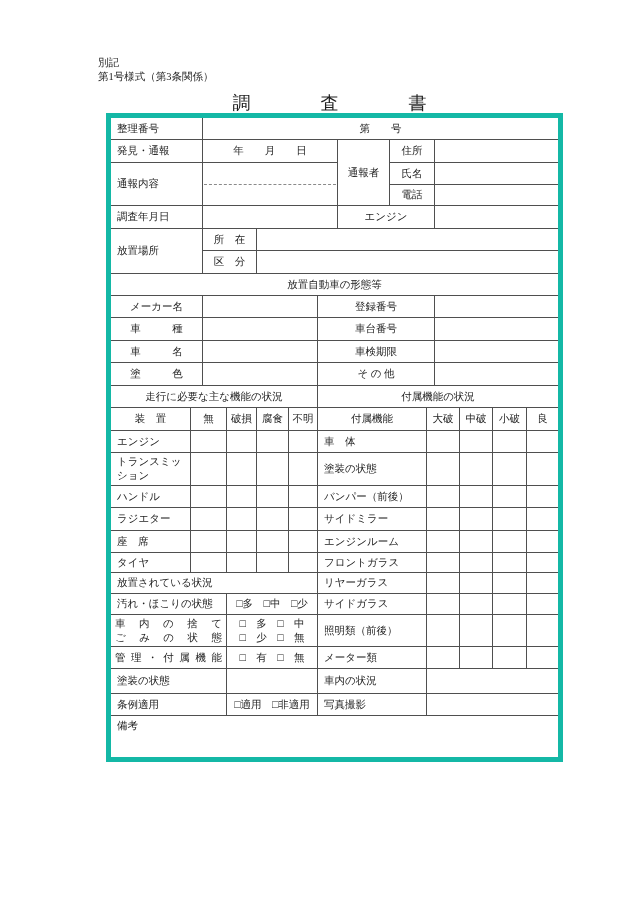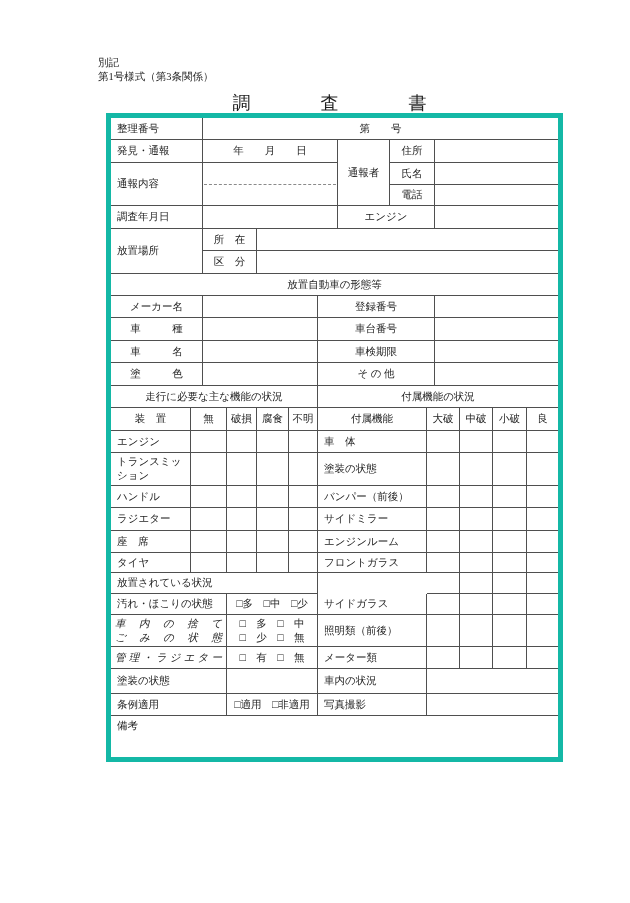--- a/index.html
+++ b/index.html
@@ -26,21 +26,21 @@
     border-right:1px solid #4f4f4f; border-bottom:1px solid #4f4f4f;
     display:flex; align-items:center; padding:1px 4px; overflow:hidden;
   }
   .lab { justify-content:flex-start; padding-left:6px; }
   .cen { justify-content:center; padding-left:1px; padding-right:1px; text-align:center; }
   .nr { border-right:none; }
   .nb { border-bottom:none; }
   .rel { position:relative; }
   .dotline { position:absolute; left:1px; right:1px; top:21px; border-top:1px dashed #8a8a8a; }
   .col2 { flex-direction:column; justify-content:center; align-items:stretch; gap:1px; }
-  .jt { width:100%; text-align:justify; text-align-last:justify;font-style:italic; }
+  .jt { width:100%; text-align:justify; text-align-last:justify; }
   .ct { width:100%; text-align:center; }
   .tl { align-items:flex-start; padding-top:3px; }
   .wrap { line-height:1.3; padding-top:1px; padding-bottom:1px; }
 </style>
 </head>
 <body>
 
 <div class="doc-head">
   <div>別記</div>
   <div>第1号様式（第3条関係）</div>
@@ -144,20 +144,21 @@
   <div class="c" style="grid-area:20/4/21/5"></div>
   <div class="c" style="grid-area:20/5/21/6"></div>
   <div class="c" style="grid-area:20/6/21/7"></div>
 
   <div class="c lab" style="grid-area:16/7/17/10">塗装の状態</div>
   <div class="c lab" style="grid-area:15/7/16/10">車　体</div>
   <div class="c lab" style="grid-area:17/7/18/10">バンパー（前後）</div>
   <div class="c lab" style="grid-area:18/7/19/10">サイドミラー</div>
   <div class="c lab" style="grid-area:19/7/20/10">エンジンルーム</div>
   <div class="c lab" style="grid-area:20/7/21/10">フロントガラス</div>
+  <div class="c lab" style="grid-area:21/7/22/10">リヤーガラス</div>
   <div class="c lab" style="grid-area:22/7/23/10">サイドガラス</div>
   <div class="c lab" style="grid-area:24/7/25/10">メーター類</div>
   <div class="c lab" style="grid-area:23/7/24/10">照明類（前後）</div>
   <div class="c" style="grid-area:15/10/16/12"></div>
   <div class="c" style="grid-area:15/12/16/13"></div>
   <div class="c" style="grid-area:15/13/16/14"></div>
   <div class="c nr" style="grid-area:15/14/16/15"></div>
   <div class="c" style="grid-area:16/10/17/12"></div>
   <div class="c" style="grid-area:16/12/17/13"></div>
   <div class="c" style="grid-area:16/13/17/14"></div>
@@ -200,21 +201,21 @@
   <div class="c cen" style="grid-area:22/4/23/7">□多　□中　□少</div>
   <div class="c col2" style="grid-area:23/1/24/4">
     <div class="jt">車内の捨て</div>
     <div class="jt">ごみの状態</div>
   </div>
   <div class="c col2" style="grid-area:23/4/24/7">
     <div class="ct">□　多　□　中</div>
     <div class="ct">□　少　□　無</div>
   </div>
   <div class="c col2" style="grid-area:24/1/25/4">
-    <div class="jt">管理・ラジエター</div>
+    <div class="jt">管理・付属機能</div>
   </div>
   <div class="c cen" style="grid-area:24/4/25/7">□　有　□　無</div>
   <div class="c lab" style="grid-area:25/1/26/4">塗装の状態</div>
   <div class="c" style="grid-area:25/4/26/7"></div>
   <div class="c lab" style="grid-area:26/1/27/4">条例適用</div>
   <div class="c cen" style="grid-area:26/4/27/7">□適用　□非適用</div>
 
   <div class="c lab" style="grid-area:25/7/26/10">車内の状況</div>
   <div class="c nr" style="grid-area:25/10/26/15"></div>
   <div class="c lab" style="grid-area:26/7/27/10">写真撮影</div>

